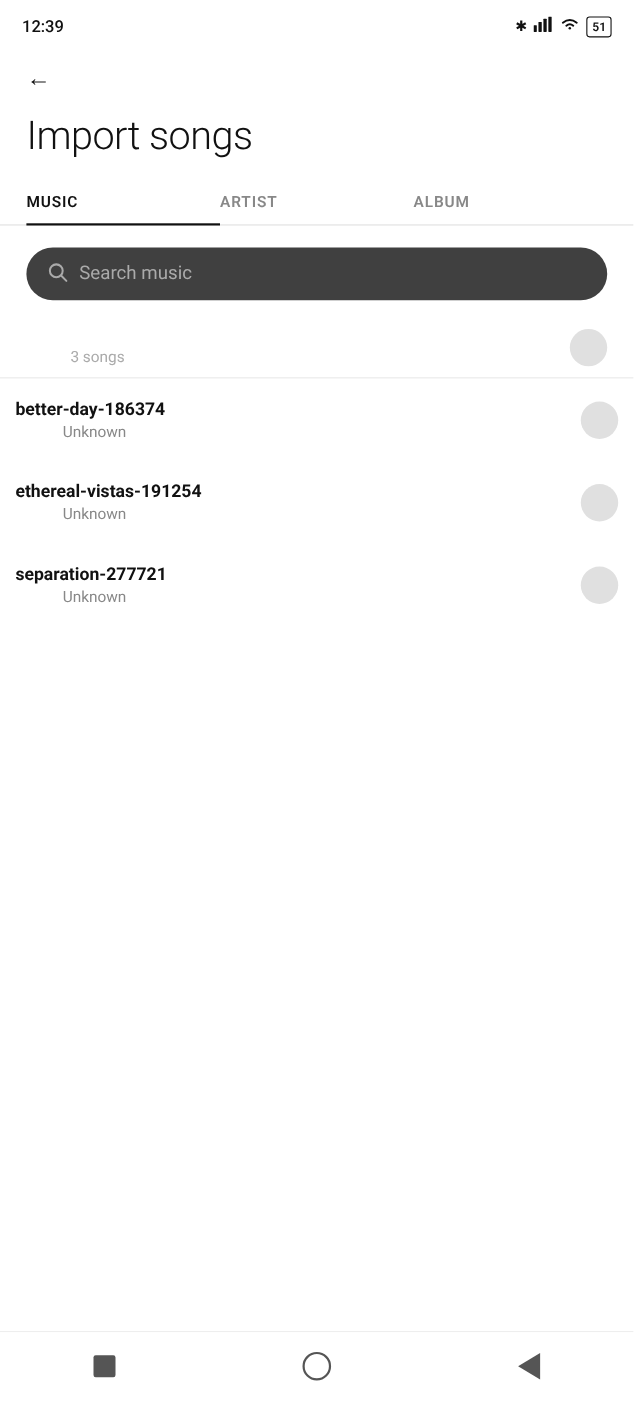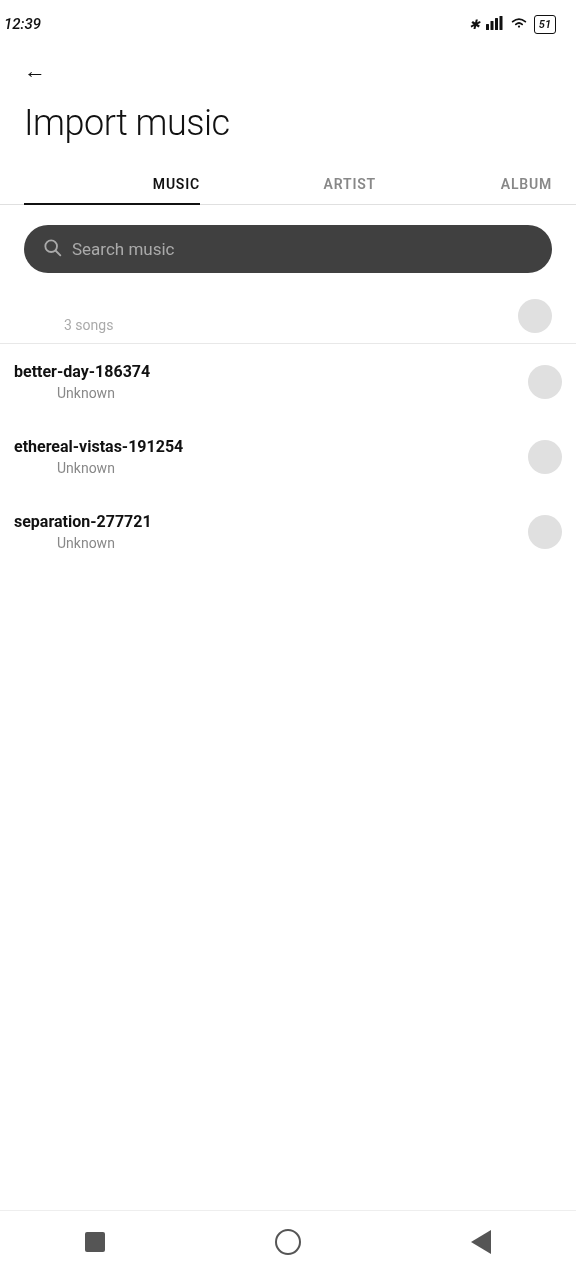--- a/index.html
+++ b/index.html
@@ -12,23 +12,22 @@
       font-family: 'Roboto', Arial, sans-serif;
       display: flex;
       flex-direction: column;
     }
 
     
     .status-bar {
       display: flex;
       justify-content: space-between;
       align-items: center;
-      padding: 10px 20px 6px 4px;
+      padding: 10px 20px 6px 20px;
       height: 44px;
-      font-style: italic;
     }
     .status-time {
       font-size: 15px;
       font-weight: 500;
       color: #111;
     }
     .status-icons {
       display: flex;
       align-items: center;
       gap: 6px;
@@ -75,21 +74,21 @@
 
     
     .tabs {
       display: flex;
       padding: 0 24px;
       border-bottom: 1px solid #e0e0e0;
       gap: 0;
     }
     .tab {
       flex: 1;
-      text-align: right;
+      text-align: left;
       padding: 12px 0;
       font-size: 14px;
       font-weight: 600;
       color: #888;
       letter-spacing: 0.8px;
       cursor: pointer;
       position: relative;
     }
     .tab.active {
       color: #111;
@@ -260,21 +259,21 @@
     </span>
   </div>
 </div>
 
 <div class="top-nav">
   <button class="back-btn">
     <span class="back-arrow">←</span>
   </button>
 </div>
 
-<div class="page-title">Import music</div>
+<div class="page-title">Import songs</div>
 
 <div class="tabs">
   <div class="tab active">
     <span>MUSIC</span>
   </div>
   <div class="tab">
     <span>ARTIST</span>
   </div>
   <div class="tab">
     <span>ALBUM</span>

